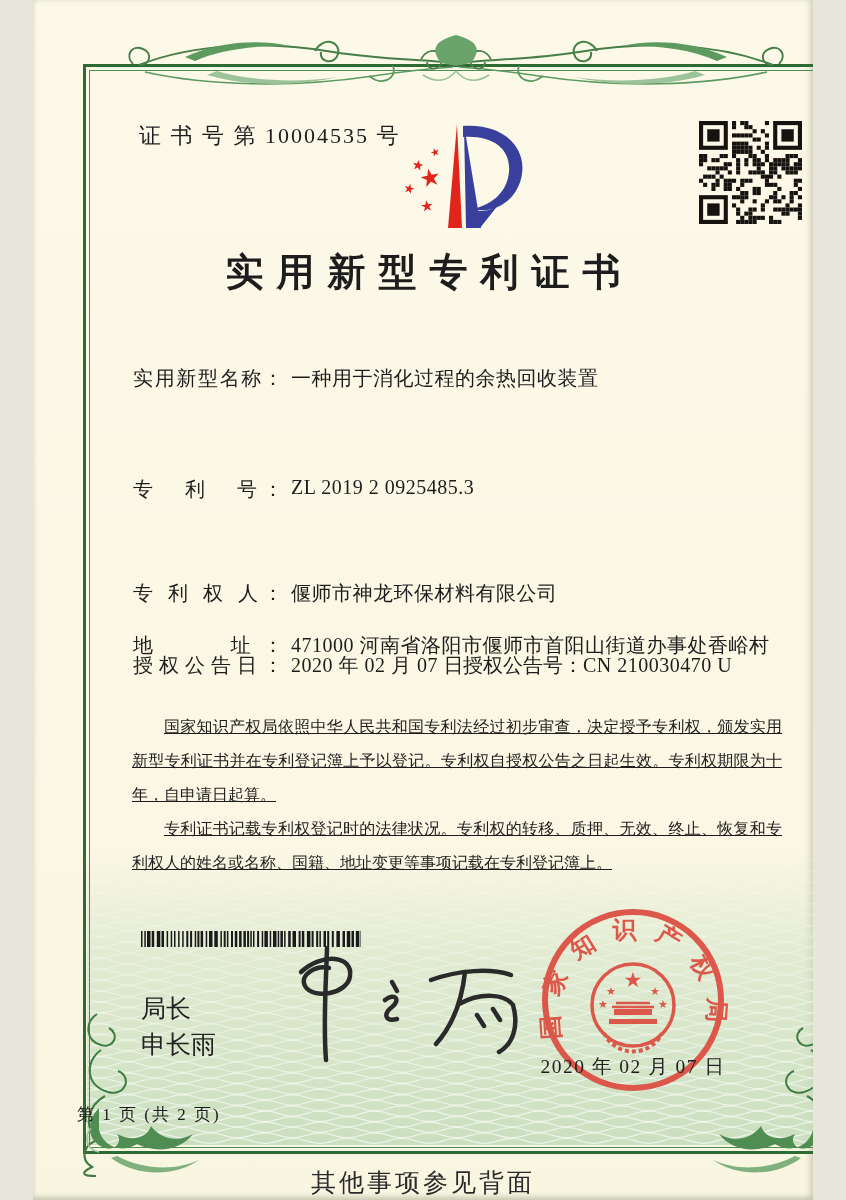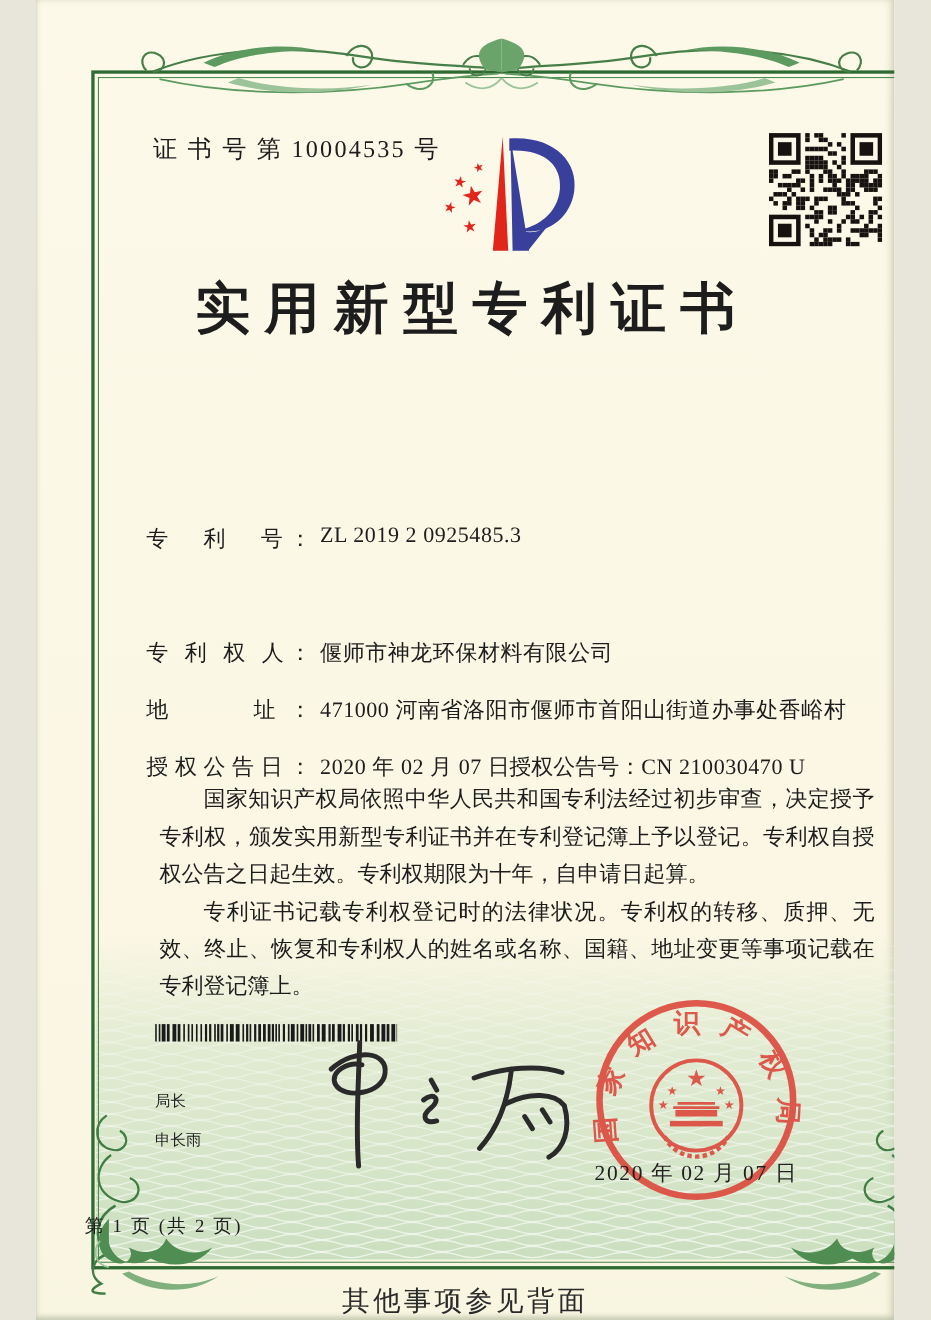--- a/index.html
+++ b/index.html
@@ -16,32 +16,32 @@
   .frame-inner{position:absolute;left:3px;top:3px;right:3px;bottom:3px;border:1px solid #4e8d52;}
   
   .tint{position:absolute;left:54px;top:850px;width:739px;height:295px;
     background:linear-gradient(180deg,rgba(214,230,205,0) 0%,rgba(206,226,196,.55) 35%,rgba(198,221,188,.9) 100%);}
   .waves{position:absolute;left:54px;top:850px;}
   
   .cert-no{position:absolute;left:106px;top:121px;font-size:22px;letter-spacing:2px;}
   .logo{position:absolute;left:352px;top:114px;}
   .qr{position:absolute;left:666px;top:121px;}
   .title{position:absolute;left:0;top:247px;width:100%;text-align:center;
-    font-size:50px;font-weight:600;letter-spacing:13px;padding-left:13px;box-sizing:border-box;}
+    font-size:38px;font-weight:600;letter-spacing:13px;padding-left:13px;box-sizing:border-box;}
   
   .row{position:absolute;left:100px;width:650px;font-size:20px;white-space:nowrap;}
   .row .lbl{display:inline-block;width:150px;text-align:justify;text-align-last:justify;margin-right:8px;vertical-align:top;}
   .row .val{letter-spacing:.5px;}
   .grant-cell{position:absolute;left:330px;top:0;}
   
-  .body-text{position:absolute;left:112px;top:710px;width:650px;font-size:20px;line-height:34px;text-align:justify;}
+  .body-text{position:absolute;left:99px;top:710px;width:650px;font-size:16px;line-height:34px;text-align:justify;text-decoration:underline;}
   .body-text p{margin:0;text-indent:2em;}
   
   .barcode{position:absolute;left:108px;top:931px;}
-  .director{position:absolute;left:108px;font-size:14px;font-family:"Liberation Sans","DejaVu Sans",sans-serif;color:#222;}
+  .director{position:absolute;left:108px;font-size:25px;font-family:"Liberation Sans","DejaVu Sans",sans-serif;color:#222;}
   .director.t1{top:992px;}
   .director.t2{top:1028px;}
   .signature{position:absolute;left:232px;top:942px;}
   .seal{position:absolute;left:505px;top:905px;}
   .seal-date{position:absolute;left:505px;top:1053px;width:190px;text-align:center;font-size:19.5px;letter-spacing:1.5px;color:#1f1f1f;}
   .page-info{position:absolute;left:0;top:1103px;width:100%;text-align:left;font-size:17px;letter-spacing:2px;padding-left:44px;}
   .back-note{position:absolute;left:0;top:1166px;width:100%;text-align:center;font-size:25px;letter-spacing:3px;color:#2a2a2a;}
   .top-ornament{position:absolute;left:90px;top:28px;}
   .corner-fl{position:absolute;}
   .corner-fl.bl{left:38px;top:1008px;}
@@ -367,30 +367,33 @@
       <rect x="74.16" y="0" width="28.84" height="28.84" fill="#16120f"></rect>
       <rect x="78.28" y="4.12" width="20.6" height="20.6" fill="#fbf8ea"></rect>
       <rect x="82.4" y="8.24" width="12.36" height="12.36" fill="#16120f"></rect>
       <rect x="0" y="74.16" width="28.84" height="28.84" fill="#16120f"></rect>
       <rect x="4.12" y="78.28" width="20.6" height="20.6" fill="#fbf8ea"></rect>
       <rect x="8.24" y="82.4" width="12.36" height="12.36" fill="#16120f"></rect>
     </svg>
 
   <div class="title">实用新型专利证书</div>
 
+  <div class="row" style="top:365px">
+    <span class="lbl">实用新型名称：</span><span class="val">一种用于消化过程的余热回收装置</span>
+  </div>
   <div class="row" style="top:476px">
     <span class="lbl">专　利　号：</span><span class="val">ZL 2019 2 0925485.3</span>
   </div>
   <div class="row" style="top:580px">
     <span class="lbl">专 利 权 人：</span><span class="val">偃师市神龙环保材料有限公司</span>
   </div>
   <div class="row" style="top:632px">
     <span class="lbl">地　　址：</span><span class="val">471000 河南省洛阳市偃师市首阳山街道办事处香峪村</span>
   </div>
-  <div class="row" style="top:684px">
+  <div class="row" style="top:652px">
     <span class="lbl">授权公告日：</span><span class="val">2020 年 02 月 07 日</span>
     <span class="grant-cell">
       <span>授权公告号：</span><span class="val">CN 210030470 U</span>
     </span>
   </div>
 
   <div class="body-text">
     <p>国家知识产权局依照中华人民共和国专利法经过初步审查，决定授予专利权，颁发实用新型专利证书并在专利登记簿上予以登记。专利权自授权公告之日起生效。专利权期限为十年，自申请日起算。</p>
     <p>专利证书记载专利权登记时的法律状况。专利权的转移、质押、无效、终止、恢复和专利权人的姓名或名称、国籍、地址变更等事项记载在专利登记簿上。</p>
   </div>

